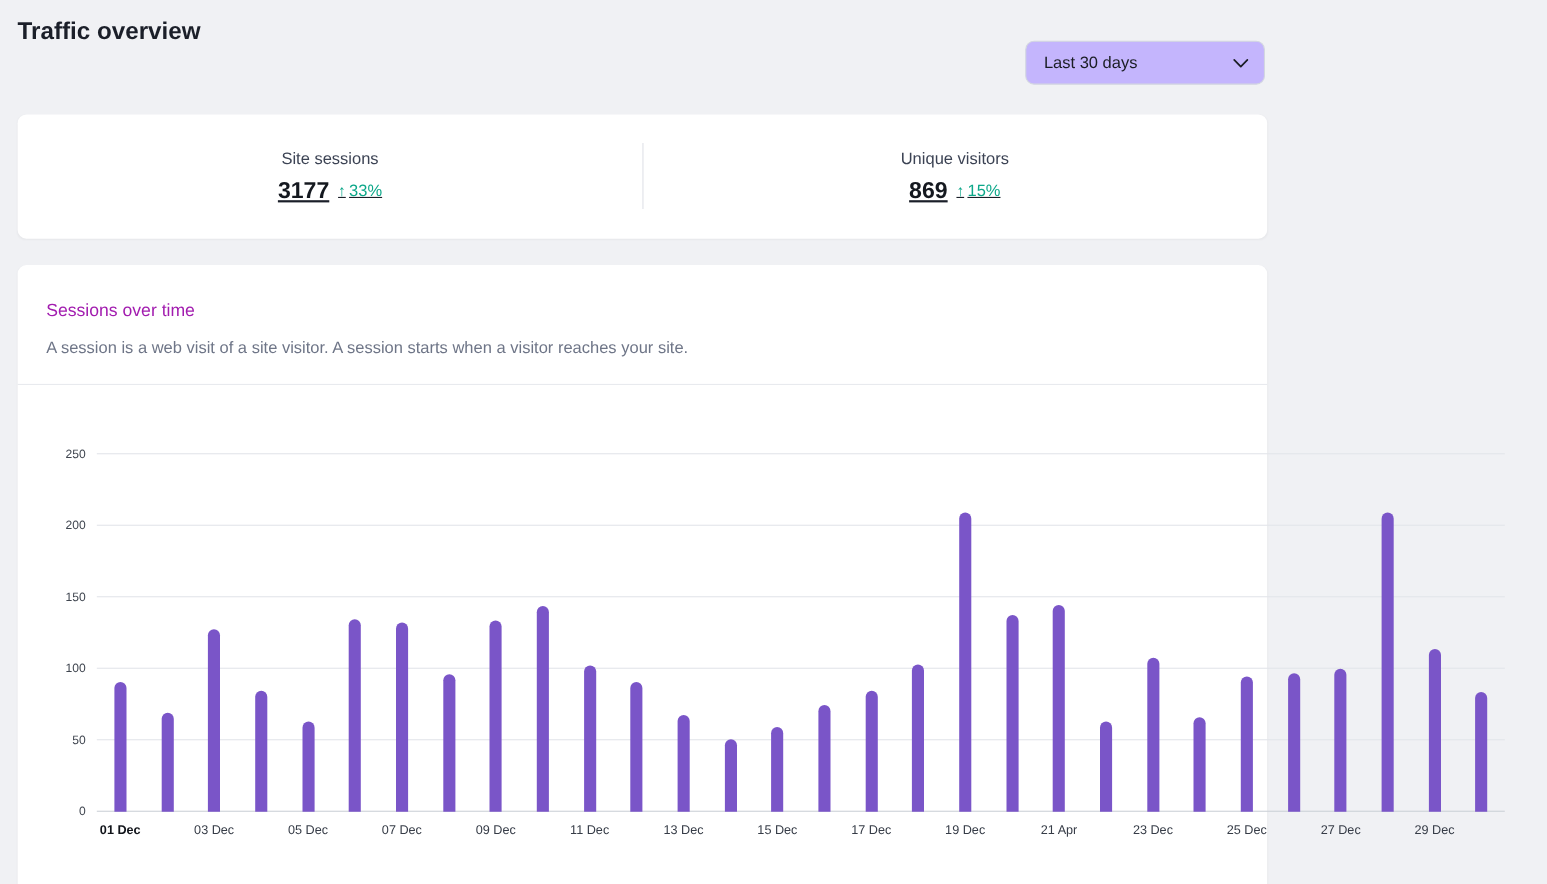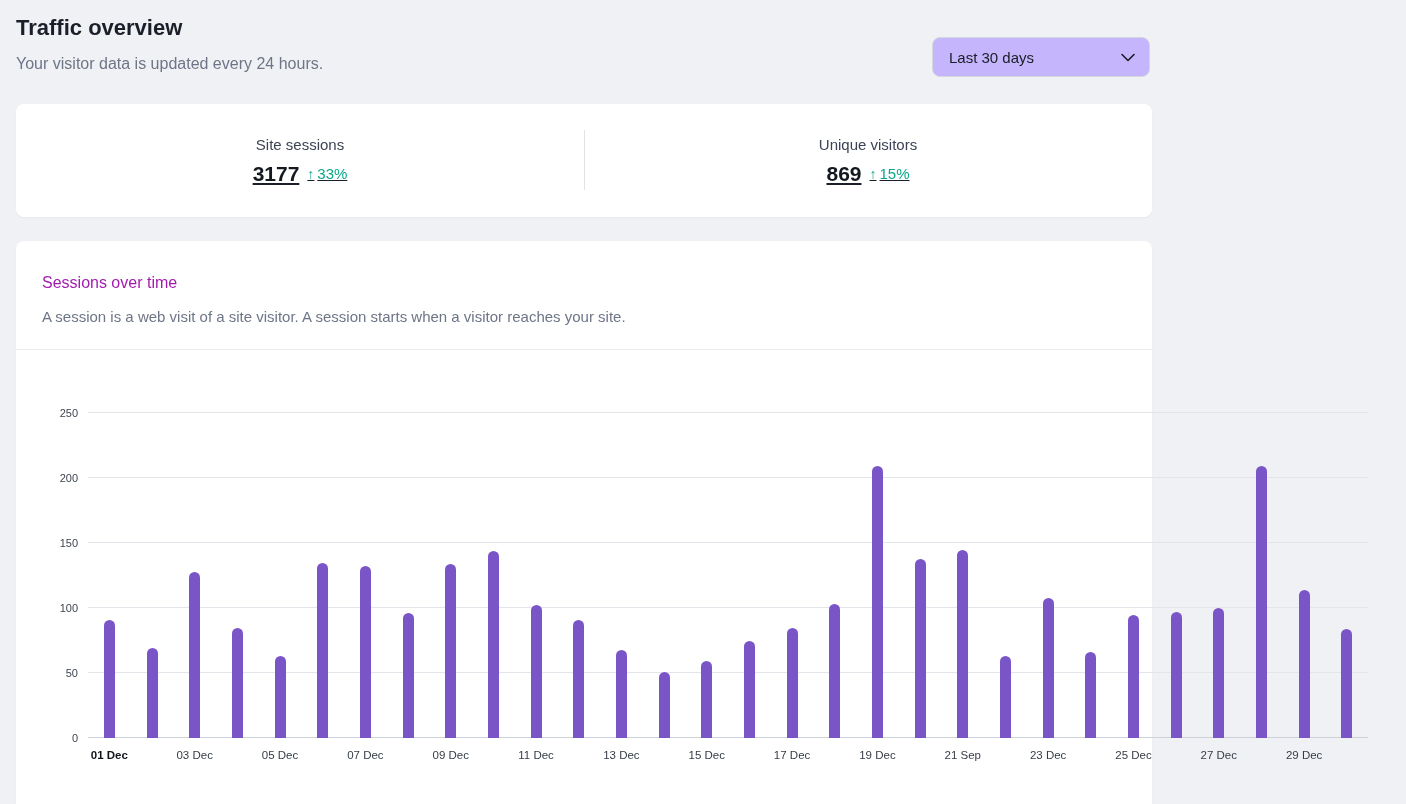--- a/index.html
+++ b/index.html
@@ -96,21 +96,20 @@
     flex:1; text-align:center; font-size:11.5px; color:#363c47; white-space:nowrap;
   }
   .xslot.first { font-weight:700; color:#11141a; }
 </style>
 </head>
 <body>
 
 <div class="page">
 
   <div class="header-title">Traffic overview</div>
-  <div class="header-sub">Your visitor data is updated every 24 hours.</div>
 
   <div class="range-select" role="button">
     <span>Last 30 days</span>
     <span class="chev">
       <svg width="14" height="9" viewBox="0 0 14 9" fill="none">
         <path d="M1 1.5 L7 7.5 L13 1.5" stroke="#1a1d24" stroke-width="1.6" fill="none" stroke-linecap="round" stroke-linejoin="round"></path>
       </svg>
     </span>
   </div>
 
@@ -264,21 +263,21 @@
           <div class="xslot">11 Dec</div>
           <div class="xslot"></div>
           <div class="xslot">13 Dec</div>
           <div class="xslot"></div>
           <div class="xslot">15 Dec</div>
           <div class="xslot"></div>
           <div class="xslot">17 Dec</div>
           <div class="xslot"></div>
           <div class="xslot">19 Dec</div>
           <div class="xslot"></div>
-          <div class="xslot">21 Sep</div>
+          <div class="xslot">21 Apr</div>
           <div class="xslot"></div>
           <div class="xslot">23 Dec</div>
           <div class="xslot"></div>
           <div class="xslot">25 Dec</div>
           <div class="xslot"></div>
           <div class="xslot">27 Dec</div>
           <div class="xslot"></div>
           <div class="xslot">29 Dec</div>
           <div class="xslot"></div>
         </div>

